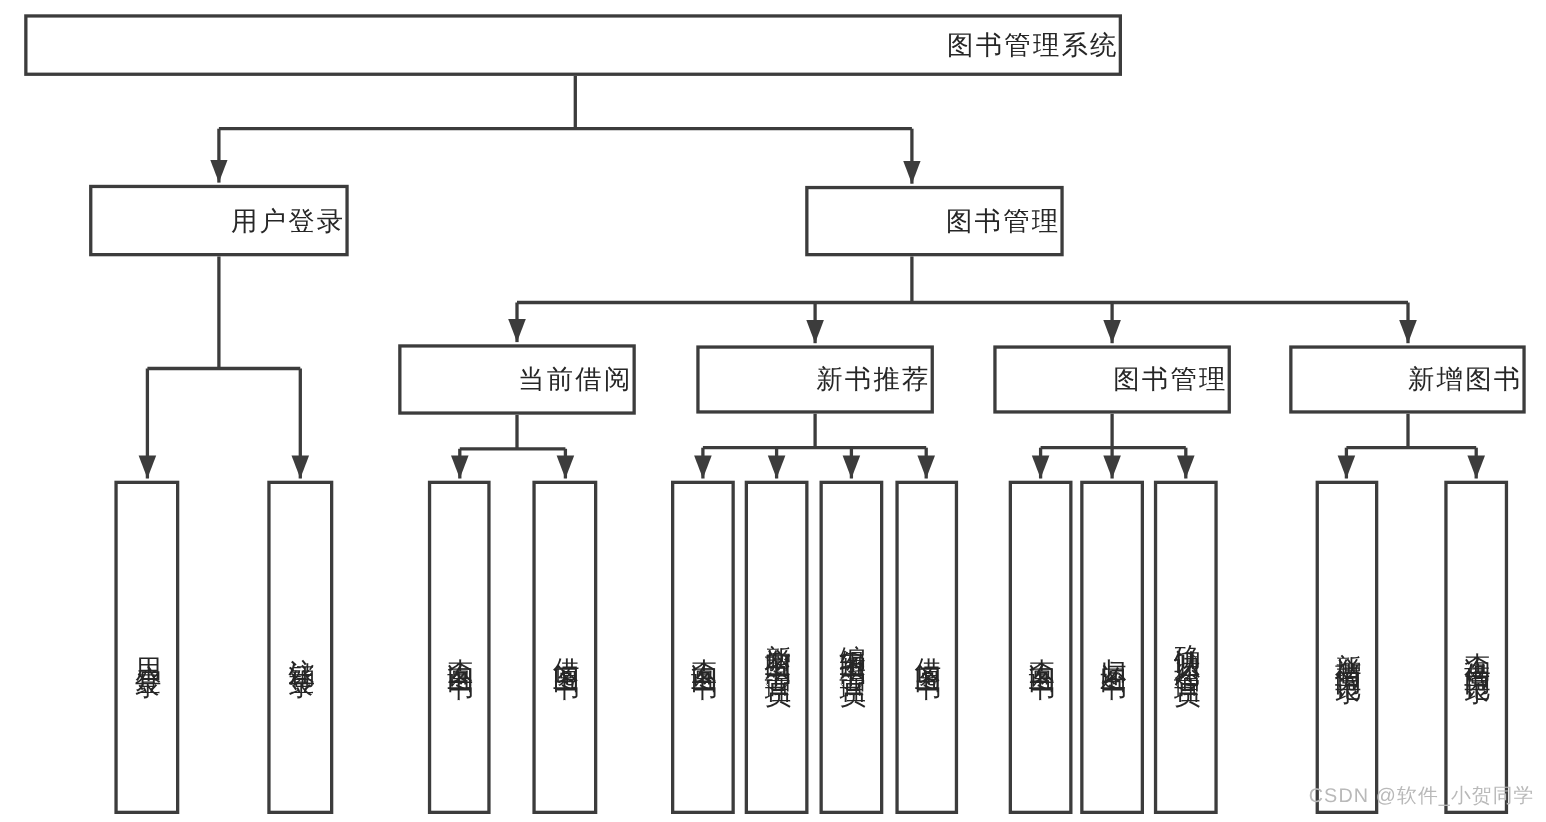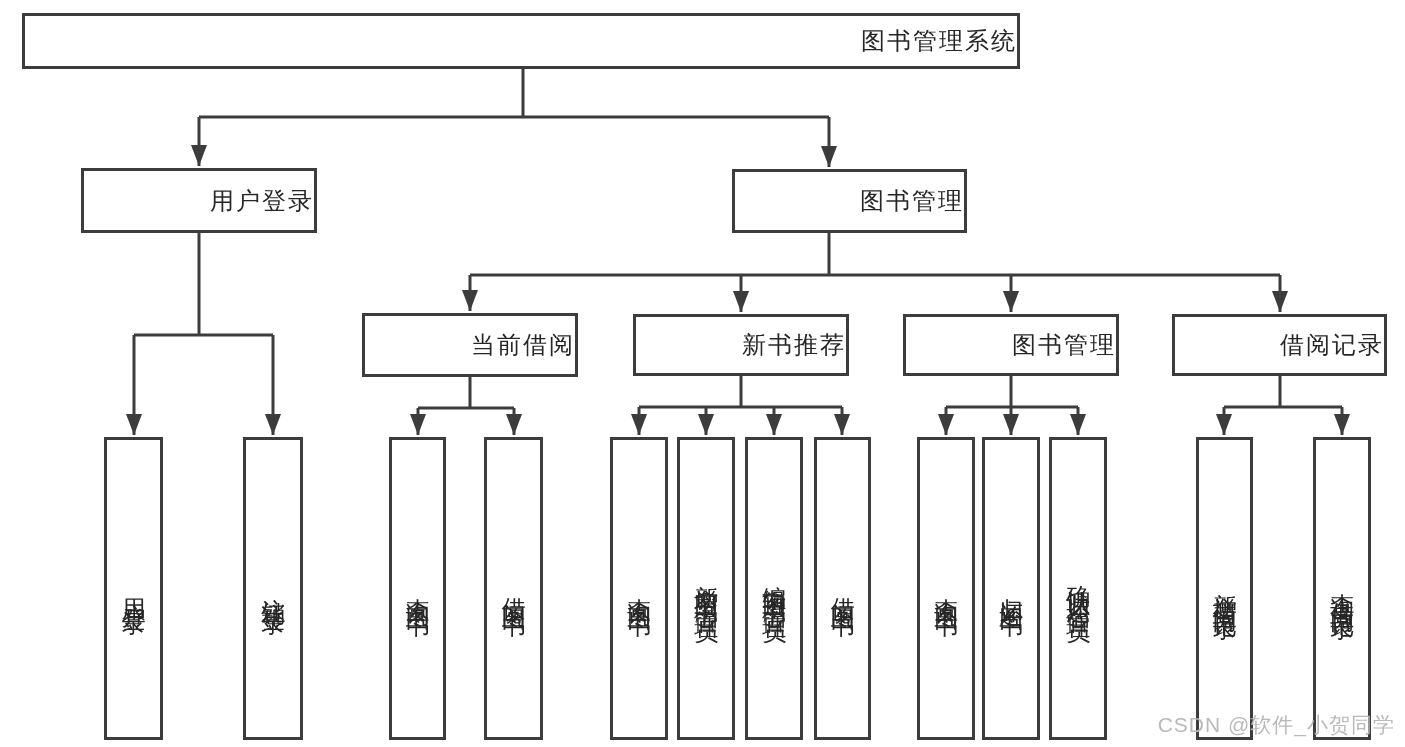--- a/index.html
+++ b/index.html
@@ -60,21 +60,21 @@
     color: var(--text, #262626);
     font-size: 24px;
     letter-spacing: 5px;
     line-height: 1.1;
   }
   .watermark {
     position: absolute;
     right: 10px;
     top: 711px;
     color: var(--watermark, #b9b9b9);
-    font-size: 21px;
+    font-size: 18px;
     letter-spacing: 1px;
     white-space: nowrap;
   }
 </style>
 </head>
 <body>
 
 <div class="canvas">
 
   <svg class="wires" viewBox="0 0 1405 747" xmlns="http://www.w3.org/2000/svg">
@@ -134,21 +134,21 @@
   <div class="node" style="left:362px; top:313px; width:216px; height:64px;">
     <span>当前借阅</span>
   </div>
   <div class="node" style="left:633px; top:314px; width:216px; height:62px;">
     <span>新书推荐</span>
   </div>
   <div class="node" style="left:903px; top:314px; width:216px; height:62px;">
     <span>图书管理</span>
   </div>
   <div class="node" style="left:1172px; top:314px; width:215px; height:62px;">
-    <span>借阅记录</span>
+    <span>新增图书</span>
   </div>
 
   <div class="leaf" style="left:104px; top:437px; width:59px; height:303px;">
     <span>用户登录</span>
   </div>
   <div class="leaf" style="left:243px; top:437px; width:60px; height:303px;">
     <span>注销登录</span>
   </div>
 
   <div class="leaf" style="left:389px; top:437px; width:57px; height:303px;">

